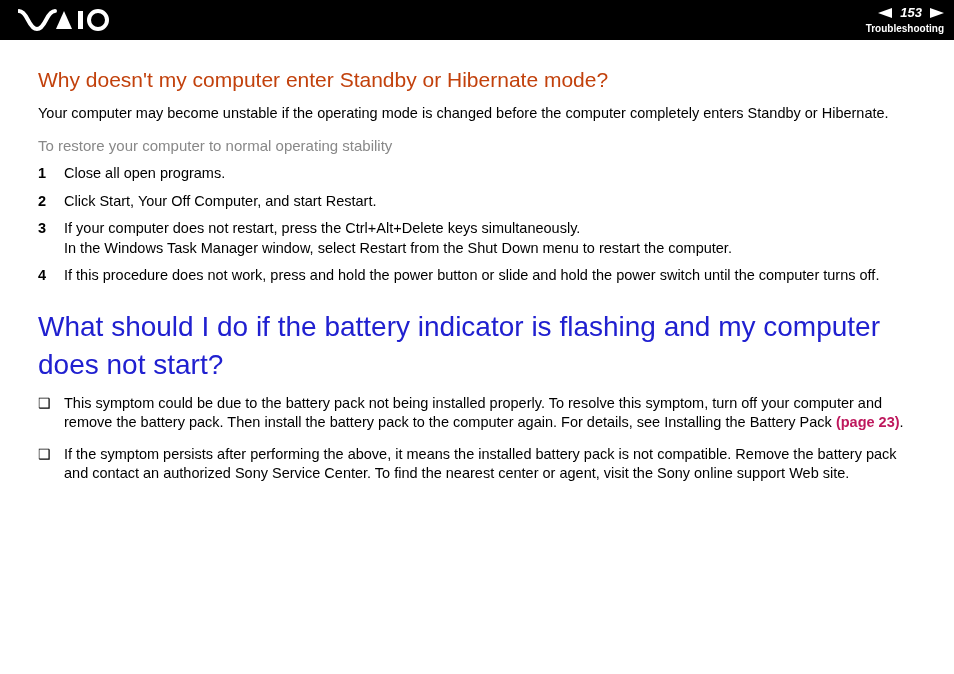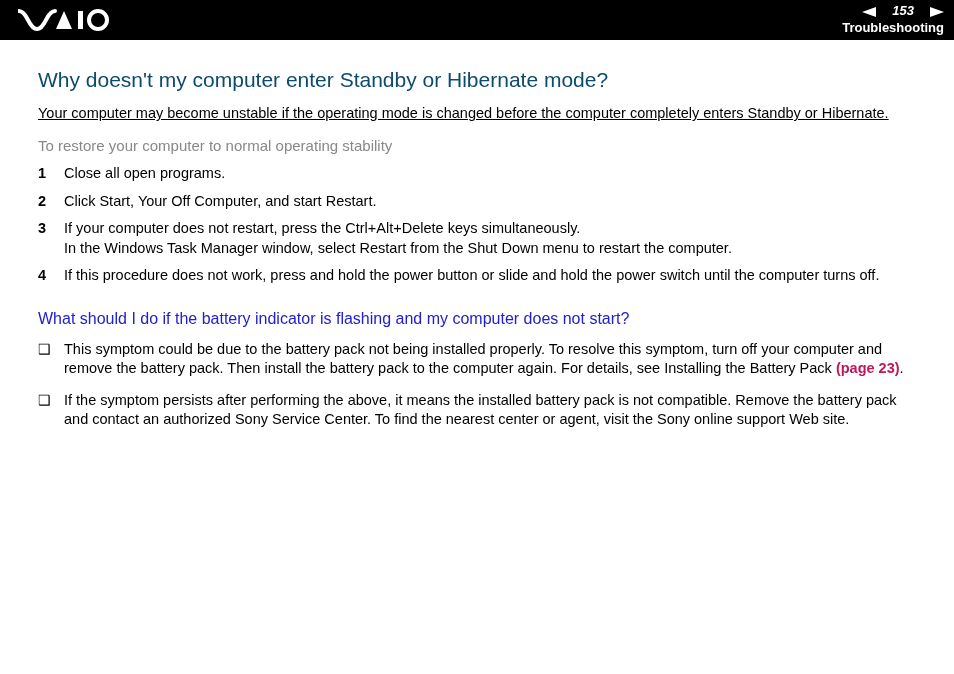--- a/index.html
+++ b/index.html
@@ -26,55 +26,54 @@
   }
   .page-nav {
     text-align: right;
     font-size: 13px;
     line-height: 1.3;
   }
   .page-num-row {
     display: flex;
     align-items: center;
     justify-content: flex-end;
-    gap: 16px;
+    gap: 8px;
     font-weight: bold;
     font-style: italic;
   }
   .arrow-left, .arrow-right {
     display: inline-block;
   }
   .arrow-left svg, .arrow-right svg { display:block; }
   .section-label {
     font-weight: bold;
-    font-size: 13px;
+    font-size: 10px;
     text-align: center;
   }
   .content {
     padding: 26px 30px 10px 38px;
     font-size: 14.5px;
     color: #000;
     line-height: 1.35;
   }
   .q-heading {
-    color: #0c4a6e;
+    color: #c2410c;
     font-size: 21px;
     font-weight: normal;
     margin-bottom: 10px;
   }
   .q-heading2 {
     color: #2020d0;
-    font-size: 16px;
+    font-size: 28px;
     font-weight: normal;
     margin-top: 22px;
     margin-bottom: 10px;
   }
   .intro {
     margin-bottom: 12px;
-    text-decoration: underline;
   }
   .sub-heading {
     color: #888;
     font-size: 15px;
     margin-bottom: 8px;
   }
   .step-list {
     list-style: none;
     margin-bottom: 8px;
   }

